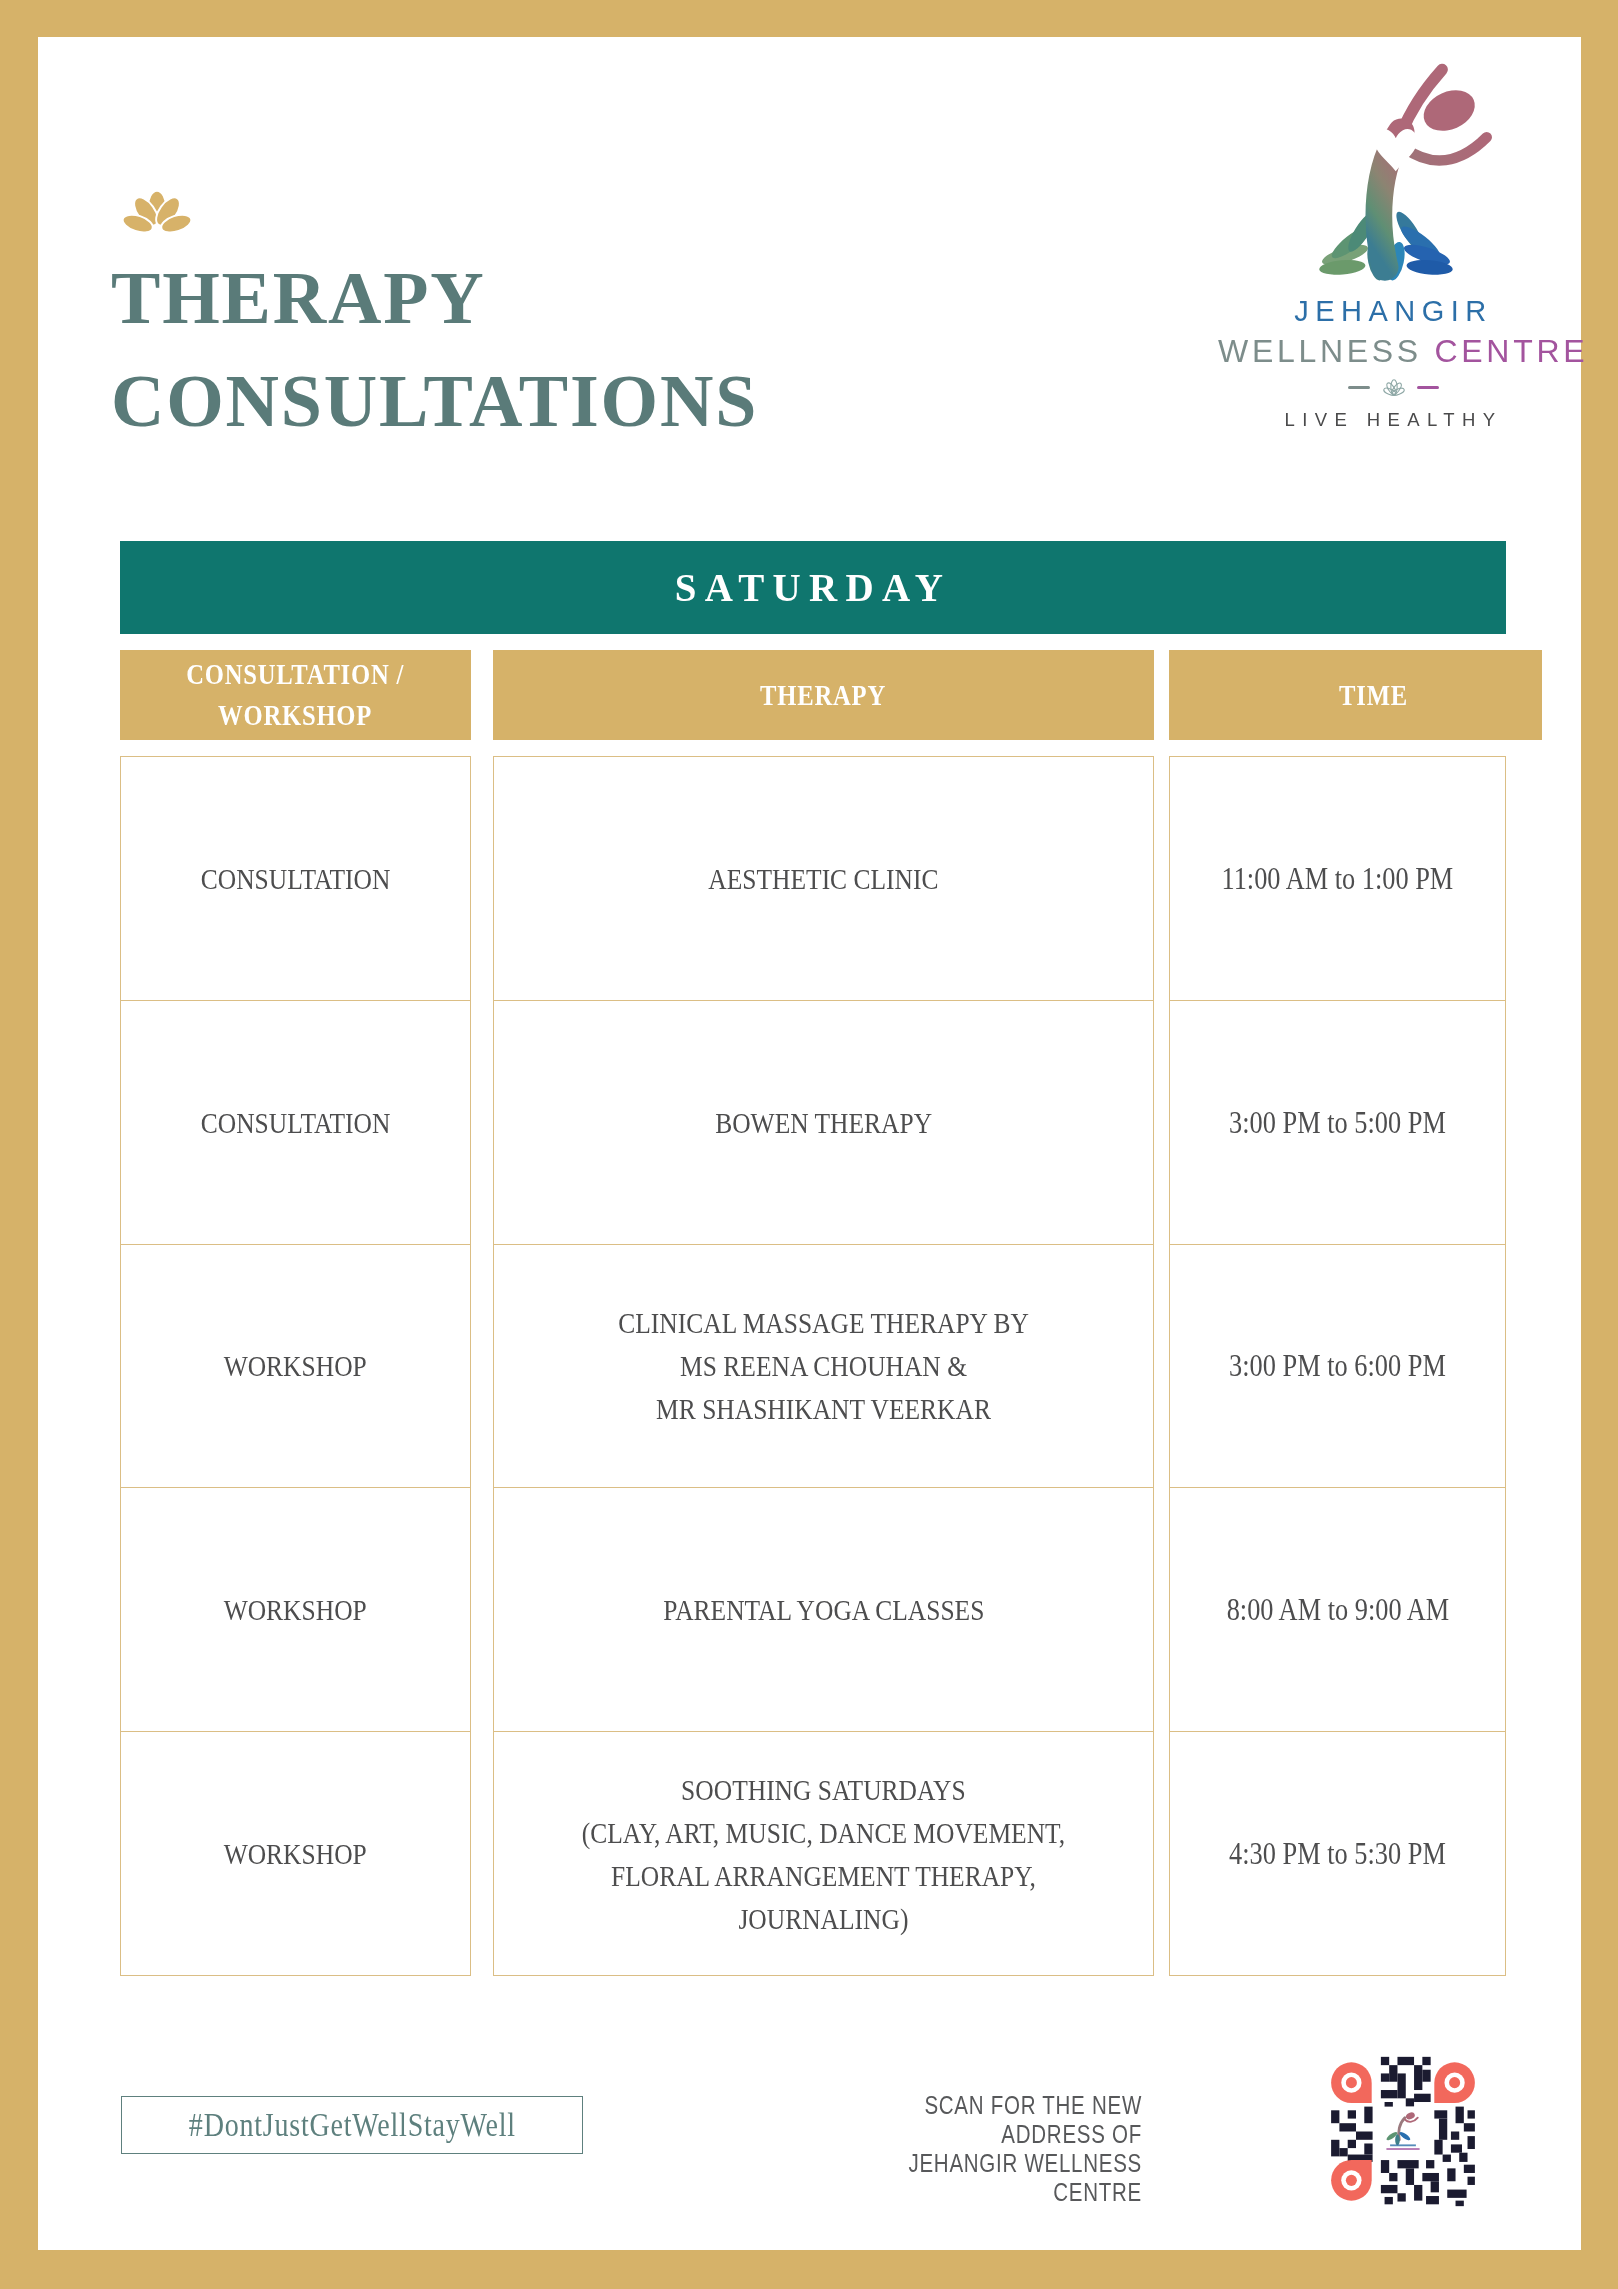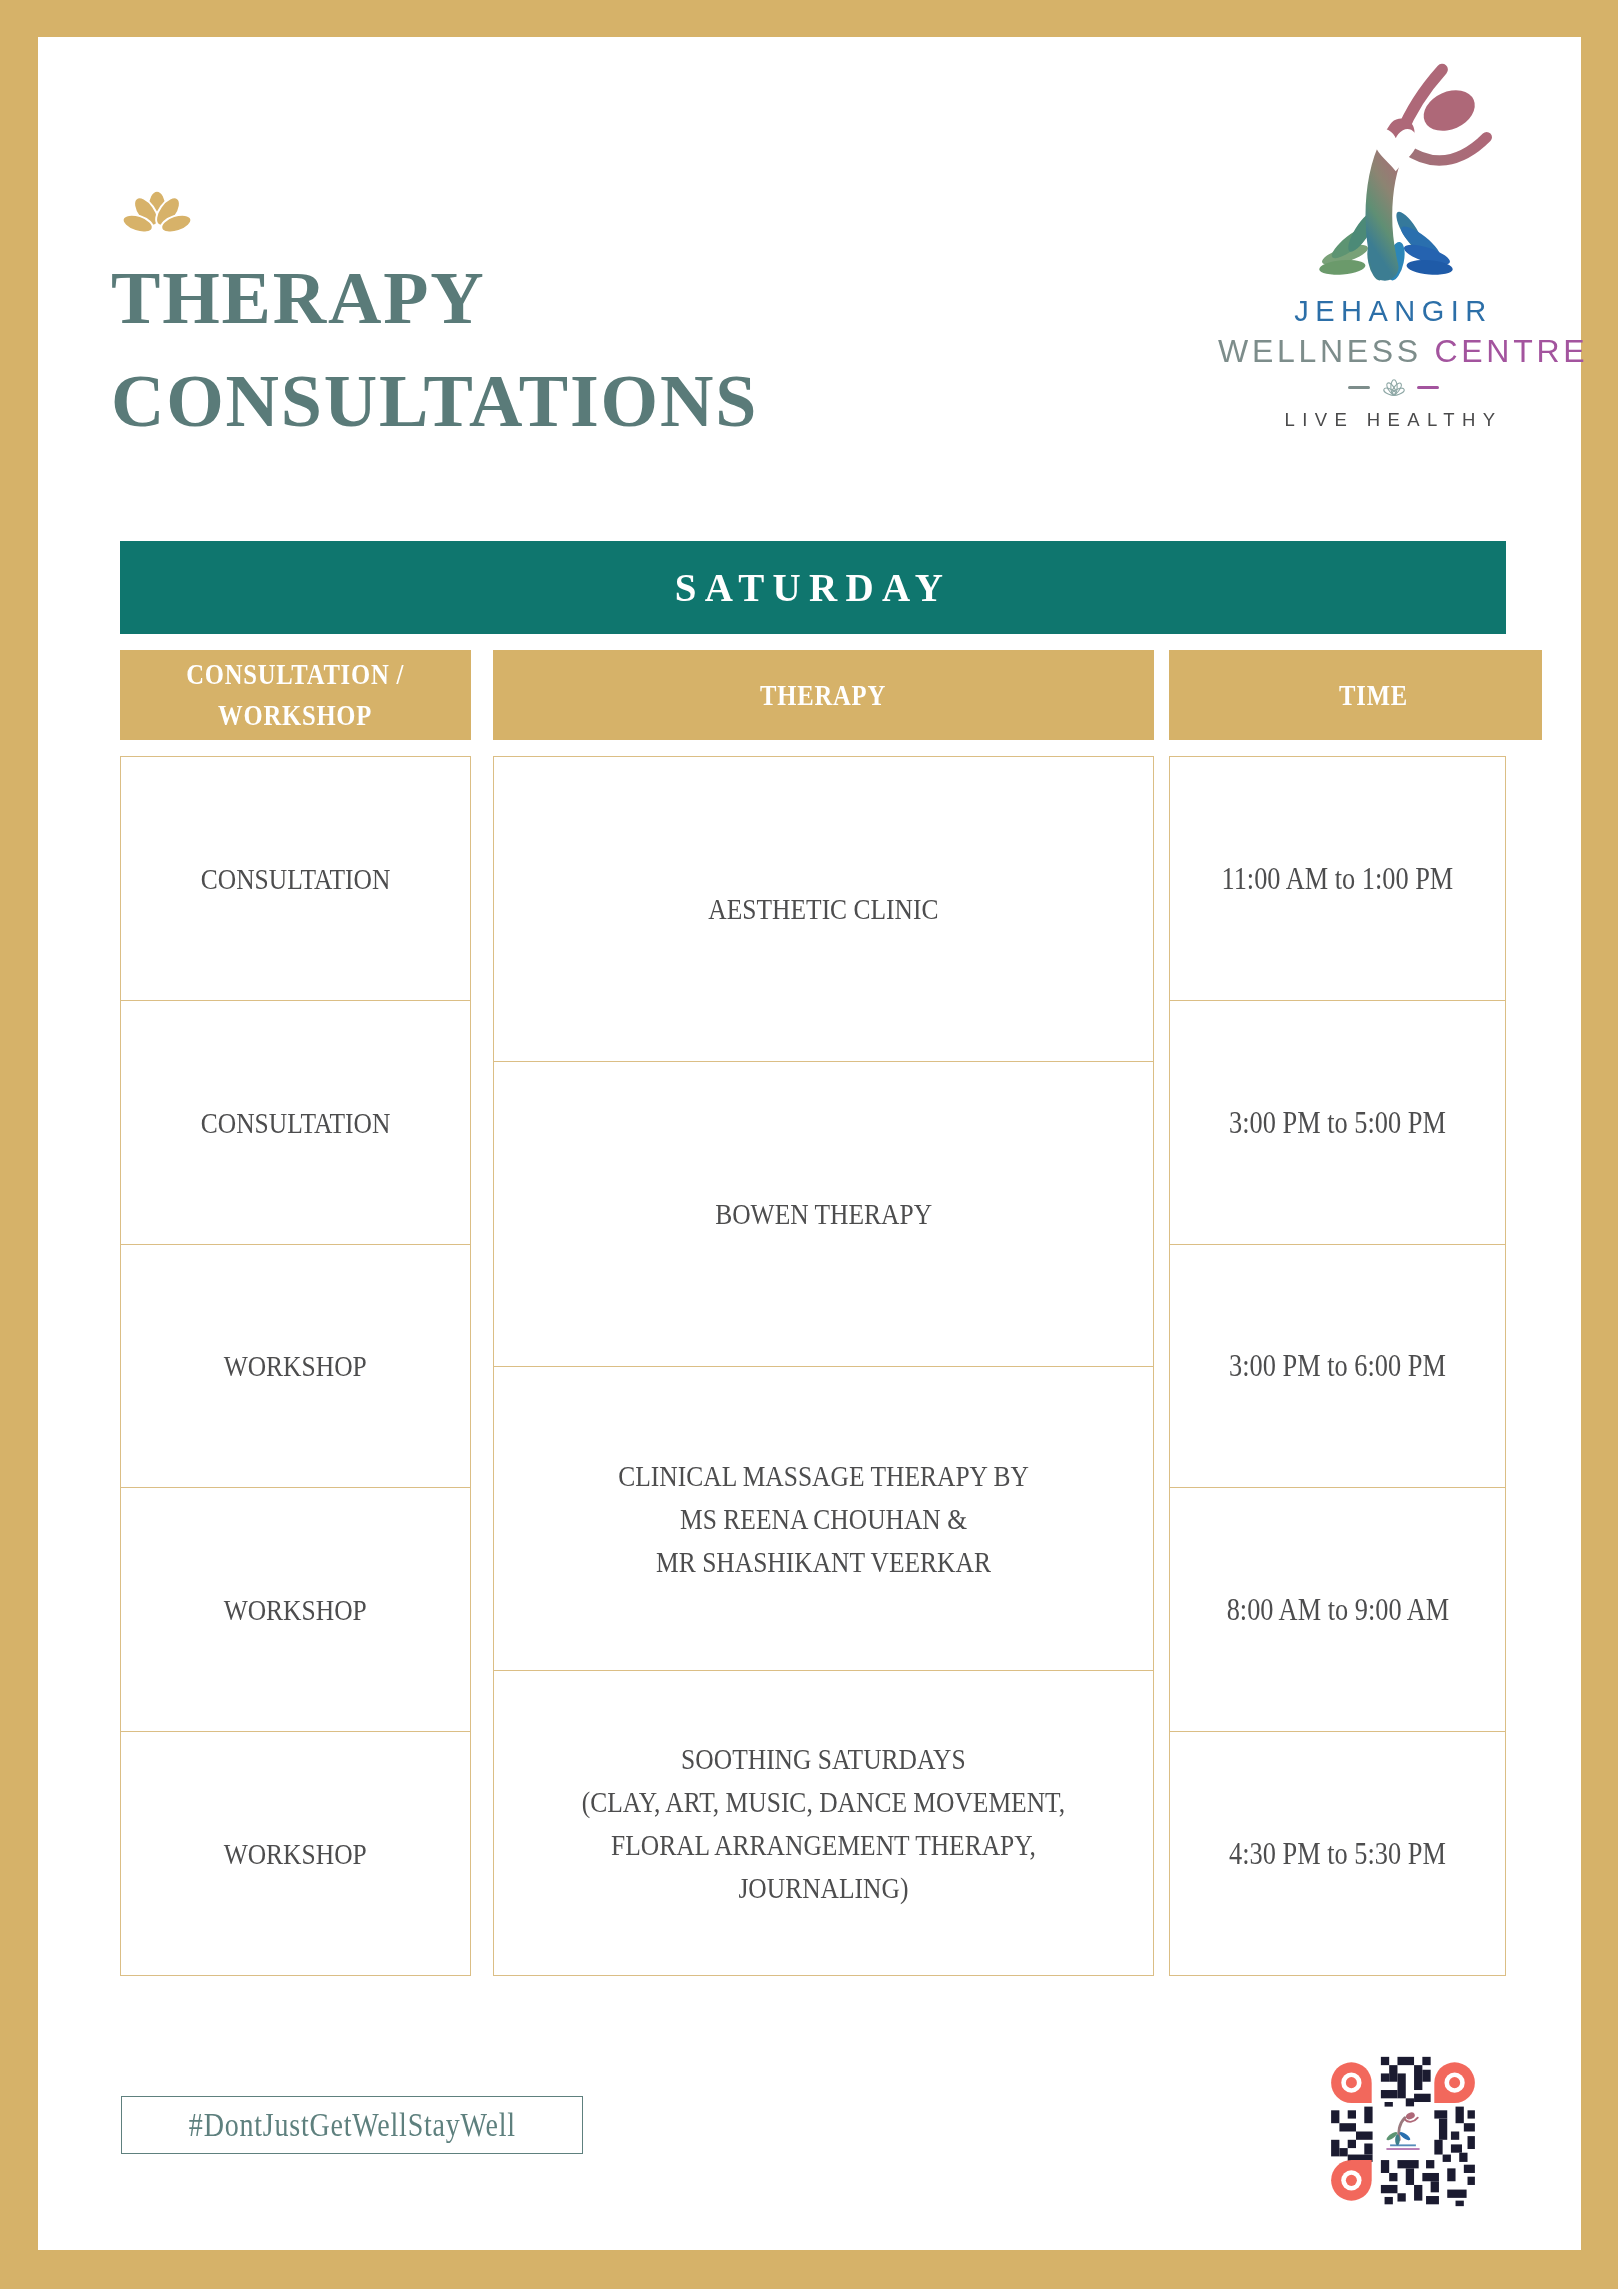--- a/index.html
+++ b/index.html
@@ -213,20 +213,23 @@
       </div>
     <div class="cell">
         <span class="cond">BOWEN THERAPY</span>
       </div>
     <div class="cell">
         <span class="cond">CLINICAL MASSAGE THERAPY BY
 MS REENA CHOUHAN &amp;
 MR SHASHIKANT VEERKAR</span>
       </div>
     <div class="cell">
+        <span class="cond">PARENTAL YOGA CLASSES</span>
+      </div>
+    <div class="cell">
         <span class="cond">SOOTHING SATURDAYS
 (CLAY, ART, MUSIC, DANCE MOVEMENT,
 FLORAL ARRANGEMENT THERAPY,
 JOURNALING)</span>
       </div>
   </div>
 
   <div class="abs colbox col-3">
     <div class="cell">
         <span class="cond">11:00 AM to 1:00 PM</span>
@@ -242,20 +245,24 @@
       </div>
     <div class="cell">
         <span class="cond">4:30 PM to 5:30 PM</span>
       </div>
   </div>
 
   <div class="abs hashtag-box">
     <span class="cond">#DontJustGetWellStayWell</span>
   </div>
 
+  <div class="abs scan-note">
+    <span class="cond-r">SCAN FOR THE NEW ADDRESS OF
+JEHANGIR WELLNESS CENTRE</span>
+  </div>
 
   <svg class="abs qr" width="148" height="153" viewBox="0 0 160 166">
     <rect x="0" y="0" width="160" height="166" fill="#ffffff"></rect>
     <g fill="#1B1B30">
 
       <rect x="56" y="2" width="9" height="9"></rect>
         <rect x="74" y="2" width="18" height="9"></rect>
         <rect x="101" y="2" width="9" height="9"></rect>
       <rect x="65" y="11" width="9" height="18"></rect>
         <rect x="92" y="11" width="9" height="27"></rect>

